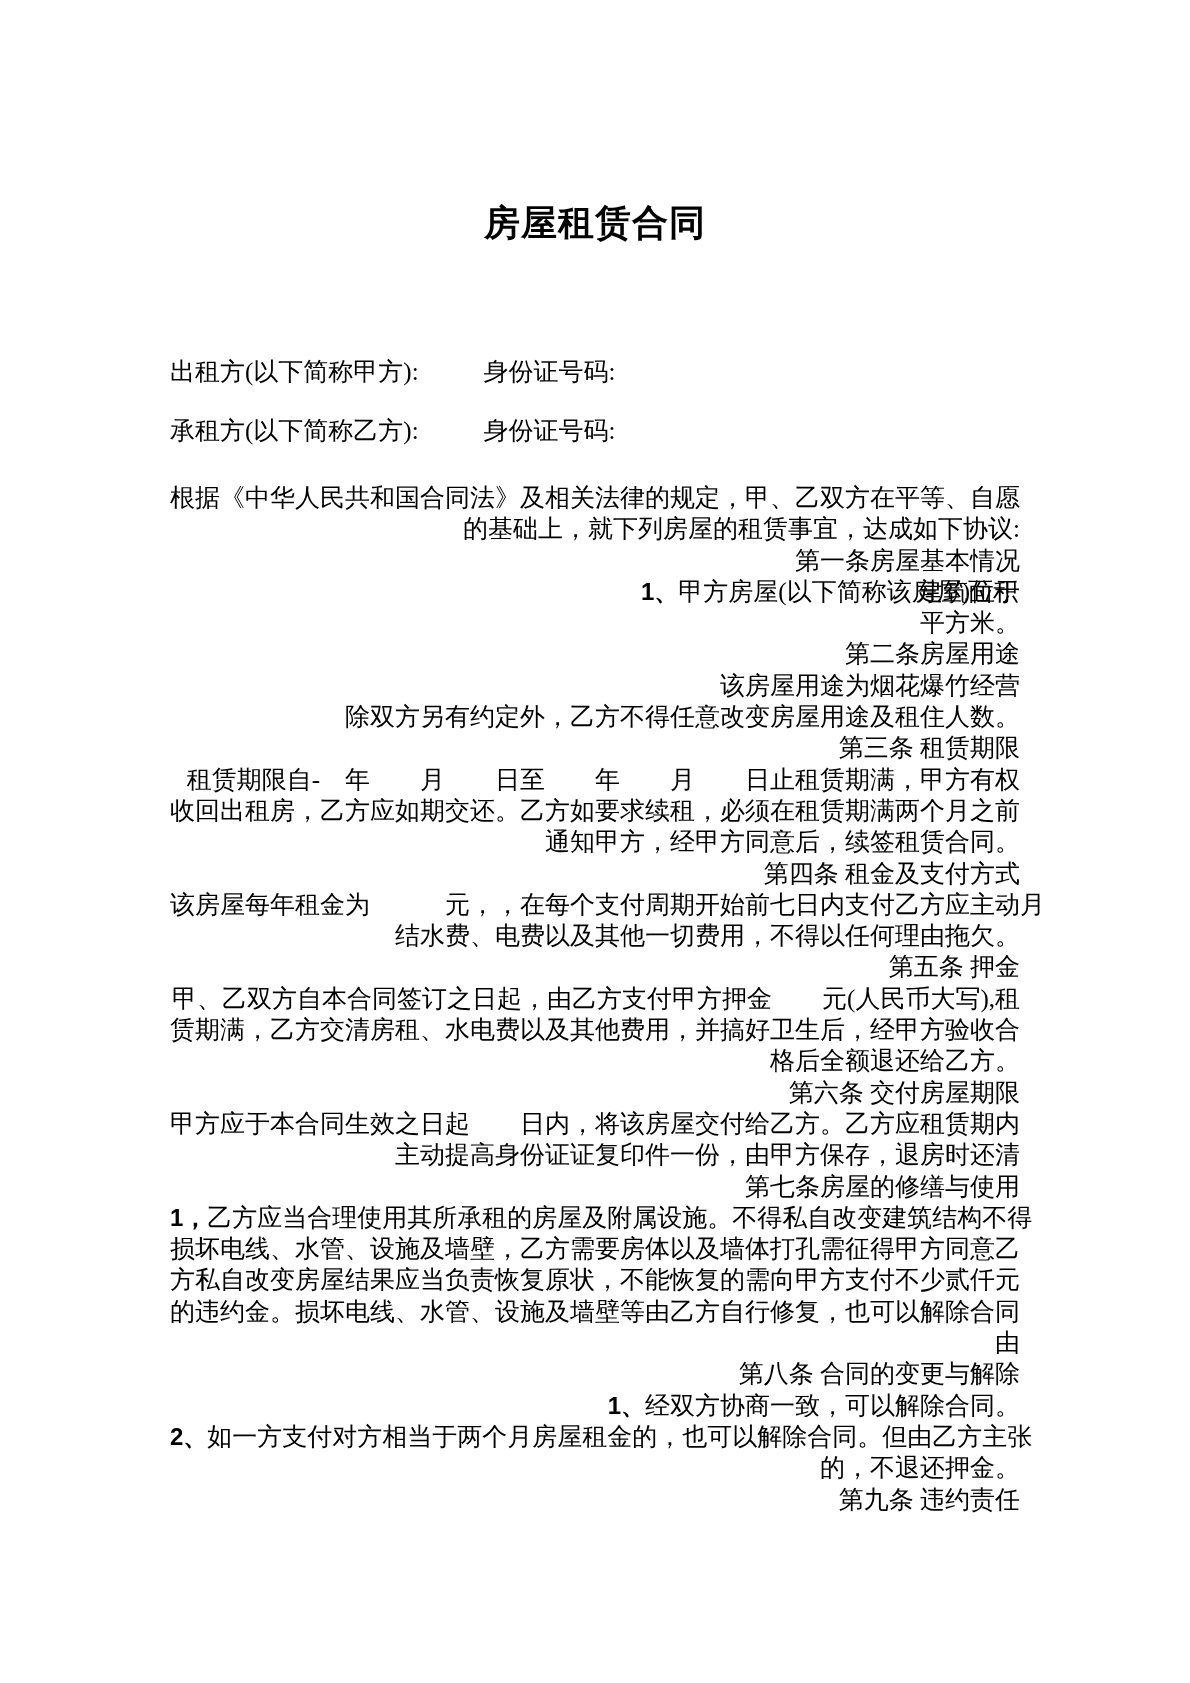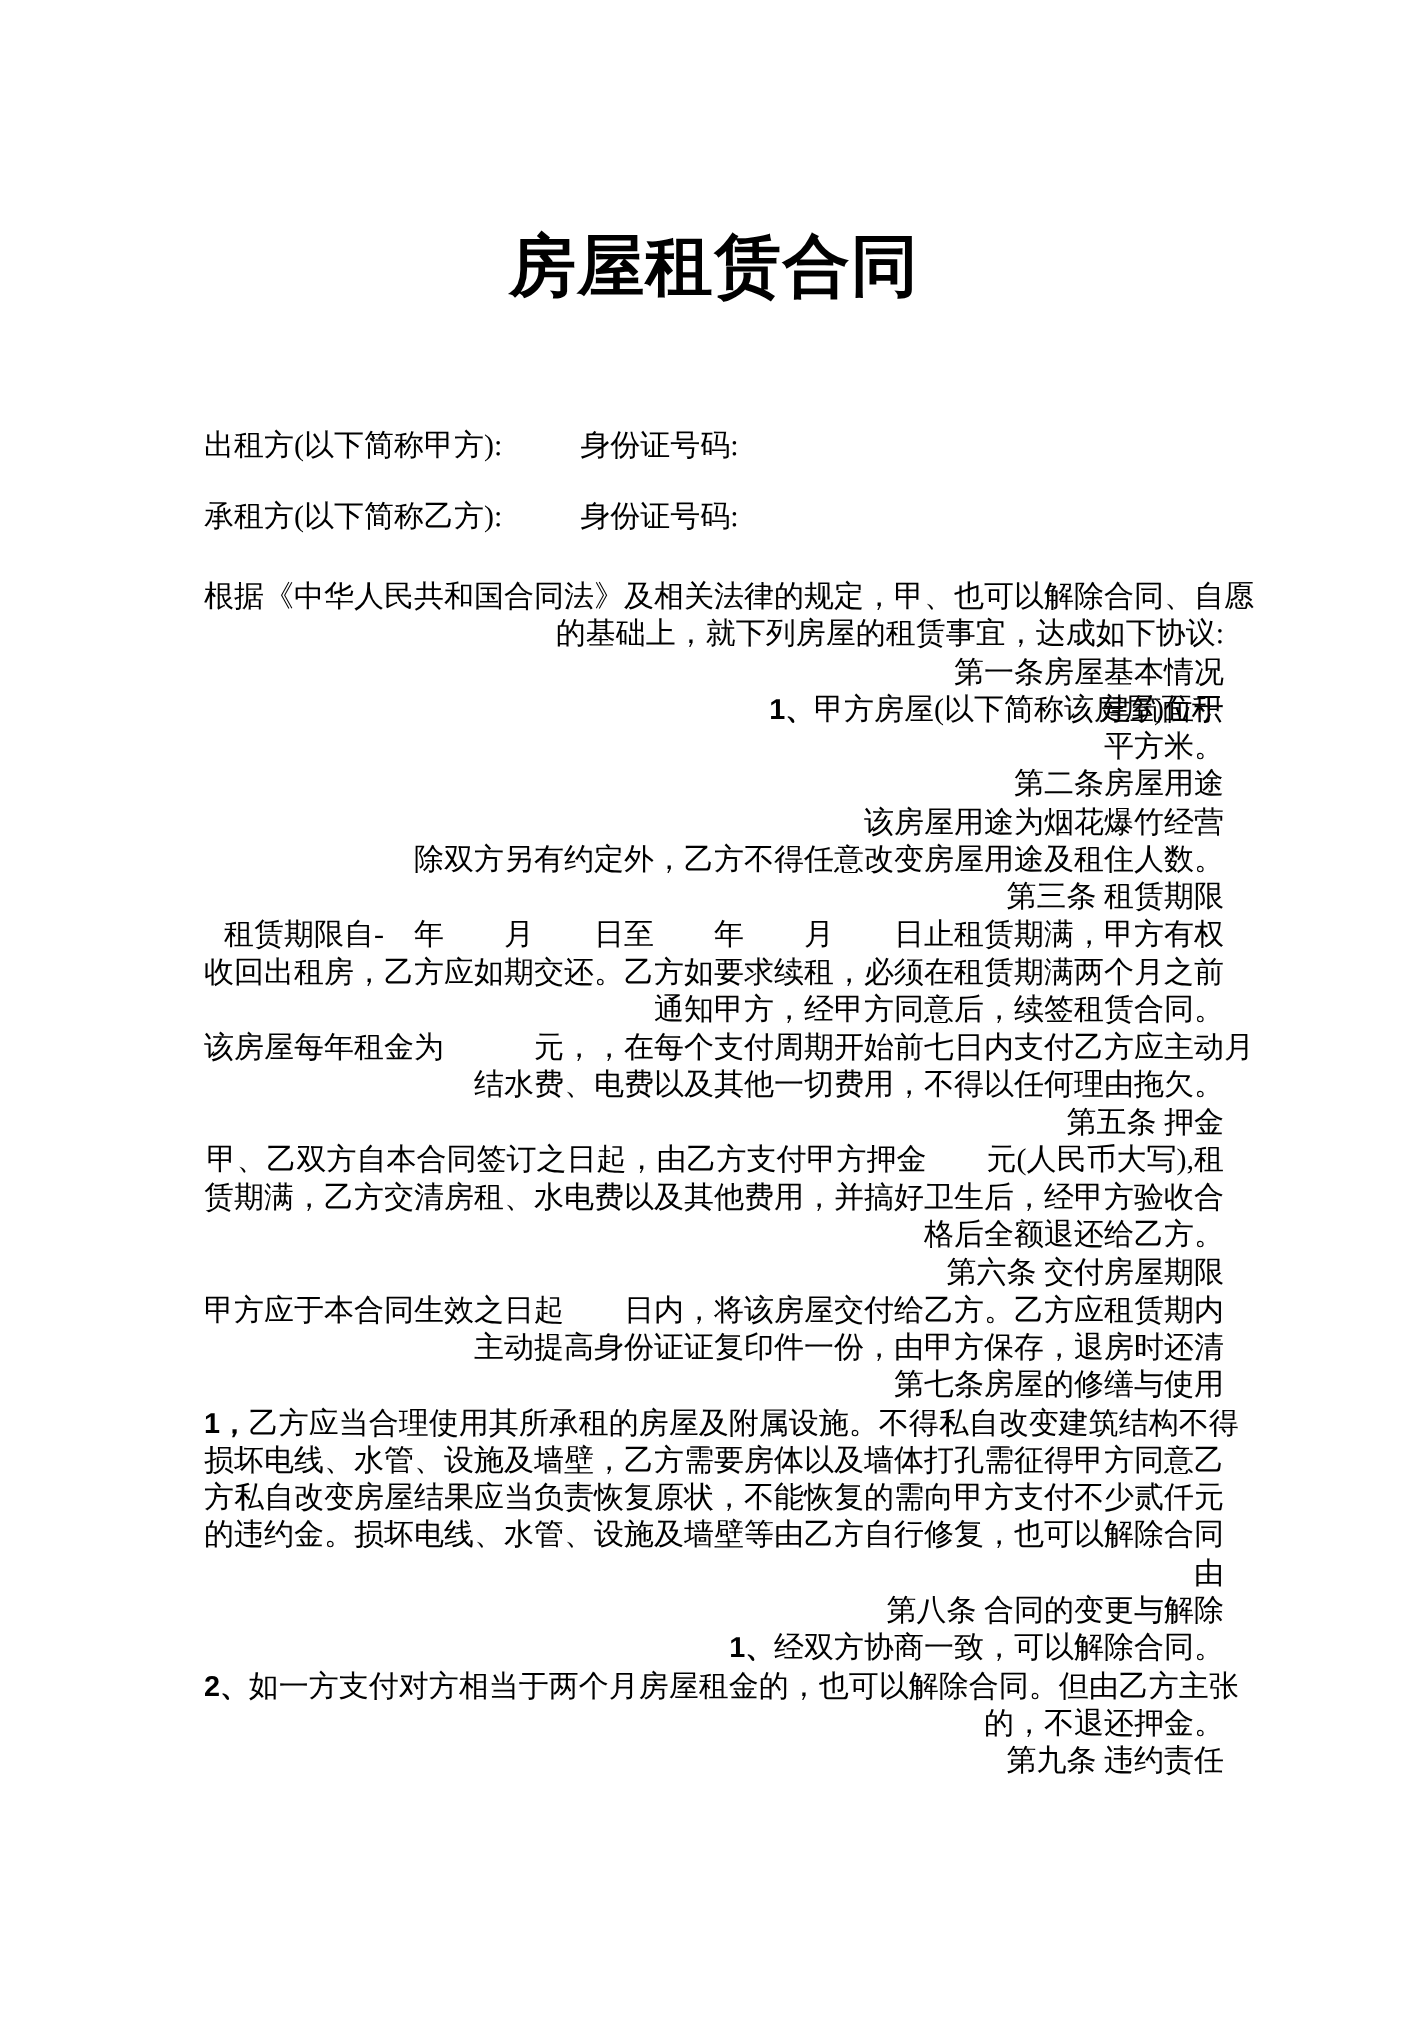--- a/index.html
+++ b/index.html
@@ -12,21 +12,21 @@
     width:1190px;
     height:1683px;
     background:#ffffff;
     color:#000000;
     font-family:"Liberation Serif", serif;
     overflow:hidden;
   }
   .doc-title{
     margin:0;
     padding-top:198px;
-    font-size:56px;
+    font-size:36px;
     line-height:50px;
     font-weight:bold;
     text-align:center;
     letter-spacing:1px;
   }
   .content{
     margin:0 170px;
     width:850px;
     text-align:right;
   }
@@ -72,32 +72,33 @@
       <span class="party-name">出租方(以下简称甲方):</span>
       <span class="party-id">身份证号码:</span>
     </div>
 
     <div class="party-row second">
       <span class="party-name">承租方(以下简称乙方):</span>
       <span class="party-id">身份证号码:</span>
     </div>
 
     <div class="contract-body">
-        <div class="body-line"><span>根据《中华人民共和国合同法》及相关法律的规定，甲、也可以解除合同、自愿</span></div>
+        <div class="body-line"><span>根据《中华人民共和国合同法》及相关法律的规定，甲、乙双方在平等、自愿</span></div>
         <div class="body-line"><span>的基础上，就下列房屋的租赁事宜，达成如下协议:</span></div>
         <div class="body-line"><span>第一条房屋基本情况</span></div>
         <div class="body-line" style="padding-left: 30px;"><span class="num">1、</span><span>甲方房屋(以下简称该房屋)位于</span><span class="right">建筑面积</span></div>
         <div class="body-line" style="padding-left: 100px;"><span>平方米。</span></div>
         <div class="body-line"><span>第二条房屋用途</span></div>
         <div class="body-line"><span>该房屋用途为烟花爆竹经营</span></div>
         <div class="body-line"><span>除双方另有约定外，乙方不得任意改变房屋用途及租住人数。</span></div>
         <div class="body-line"><span>第三条 租赁期限</span></div>
         <div class="body-line"><span>租赁期限自-　年　　月　　日至　　年　　月　　日止租赁期满，甲方有权</span></div>
         <div class="body-line"><span>收回出租房，乙方应如期交还。乙方如要求续租，必须在租赁期满两个月之前</span></div>
         <div class="body-line"><span>通知甲方，经甲方同意后，续签租赁合同。</span></div>
+        <div class="body-line"><span>第四条 租金及支付方式</span></div>
         <div class="body-line"><span>该房屋每年租金为　　　元，，在每个支付周期开始前七日内支付乙方应主动月</span></div>
         <div class="body-line"><span>结水费、电费以及其他一切费用，不得以任何理由拖欠。</span></div>
         <div class="body-line"><span>第五条 押金</span></div>
         <div class="body-line"><span>甲、乙双方自本合同签订之日起，由乙方支付甲方押金　　元(人民币大写),租</span></div>
         <div class="body-line"><span>赁期满，乙方交清房租、水电费以及其他费用，并搞好卫生后，经甲方验收合</span></div>
         <div class="body-line"><span>格后全额退还给乙方。</span></div>
         <div class="body-line"><span>第六条 交付房屋期限</span></div>
         <div class="body-line"><span>甲方应于本合同生效之日起　　日内，将该房屋交付给乙方。乙方应租赁期内</span></div>
         <div class="body-line"><span>主动提高身份证证复印件一份，由甲方保存，退房时还清</span></div>
         <div class="body-line"><span>第七条房屋的修缮与使用</span></div>

